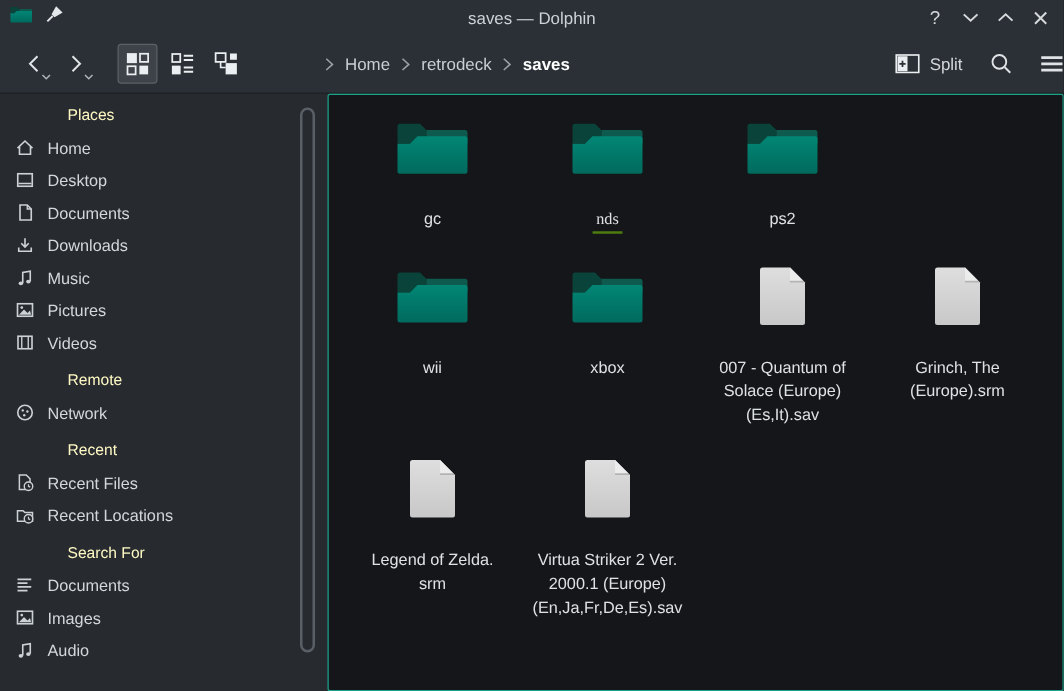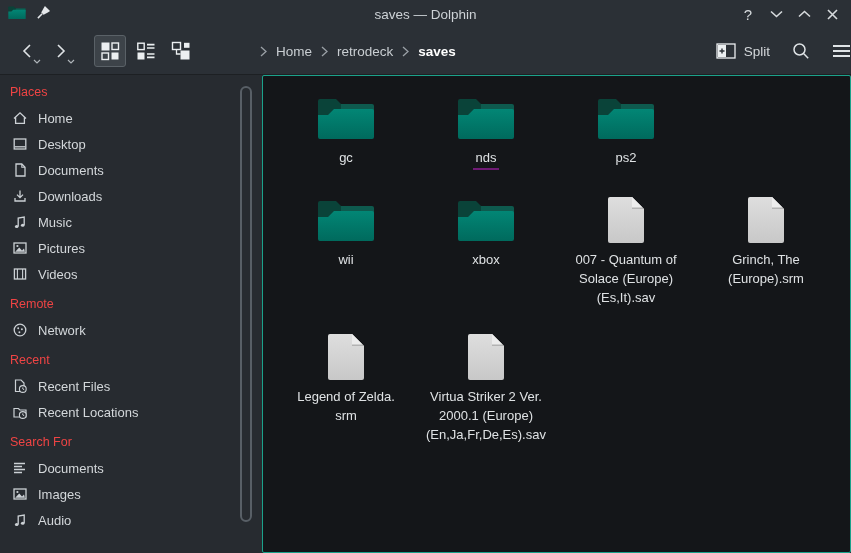--- a/index.html
+++ b/index.html
@@ -45,41 +45,41 @@
   .crumb-sep { display: flex; align-items: center; }
   .tb-right-group { margin-left: auto; display: flex; align-items: center; gap: 22px; }
   .split-btn { display: flex; align-items: center; gap: 8px; font-size: 13.5px; color: #d3d7da; }
   .tool-ic { display: flex; align-items: center; justify-content: center; }
 
   
   .body-row { flex: 1; position: relative; background: #272b30; }
 
   
   .sidebar { position: absolute; left: 0; top: 0; bottom: 0; width: 238px; padding-top: 4px; overflow: hidden; }
-  .side-header { height: 26px; display: flex; align-items: center; padding-left: 10px; font-size: 12.5px; color: #ef4444; }
+  .side-header { height: 26px; display: flex; align-items: center; padding-left: 10px; font-size: 12.5px; color: #fef9c3; margin-left: 44px; }
   .side-header.gap { margin-top: 4px; }
   .side-item { height: 26px; display: flex; align-items: center; padding-left: 12px; gap: 10px; font-size: 13px; color: #d3d7da; }
   .side-item svg { flex: 0 0 16px; }
 
   
   .scroll-track { position: absolute; left: 239px; top: 0; bottom: 0; width: 15px; }
   .scroll-handle { position: absolute; left: 1px; top: 11px; width: 12px; height: 436px; border: 2px solid #585f66; border-radius: 7px; }
 
   
   .content {
     position: absolute; left: 262px; top: 0; right: 0; bottom: 0;
     background: #141619; border: 1px solid #1ba28b; border-radius: 2px;
   }
   .grid { padding: 16px 0 0 13px; }
   .grid-row { display: flex; margin-bottom: 24px; }
   .cell { width: 140px; display: flex; flex-direction: column; align-items: center; }
   .icon-box { height: 52px; display: flex; align-items: center; justify-content: center; }
-  .cell-label { margin-top: 4px; text-align: center; font-size: 13px; line-height: 19px; color: #dfe2e4; }
+  .cell-label { margin-top: 21px; text-align: center; font-size: 13px; line-height: 19px; color: #dfe2e4; }
   .cell-label .line { white-space: nowrap; }
-  .cell.current .line { display: inline-block; border-bottom: 2px solid #701a75; padding: 0 3px 1px; }
+  .cell.current .line { display: inline-block; border-bottom: 2px solid #4d7c0f; padding: 0 3px 1px; font-family: Liberation Serif, serif; }
 
   svg { shape-rendering: geometricPrecision; }
 </style>
 </head>
 <body>
 
 <svg width="0" height="0" style="position:absolute" aria-hidden="true">
   <defs>
     <linearGradient id="gfold" x1="0" y1="0" x2="0" y2="1">
       <stop offset="0" stop-color="#028675"></stop>

